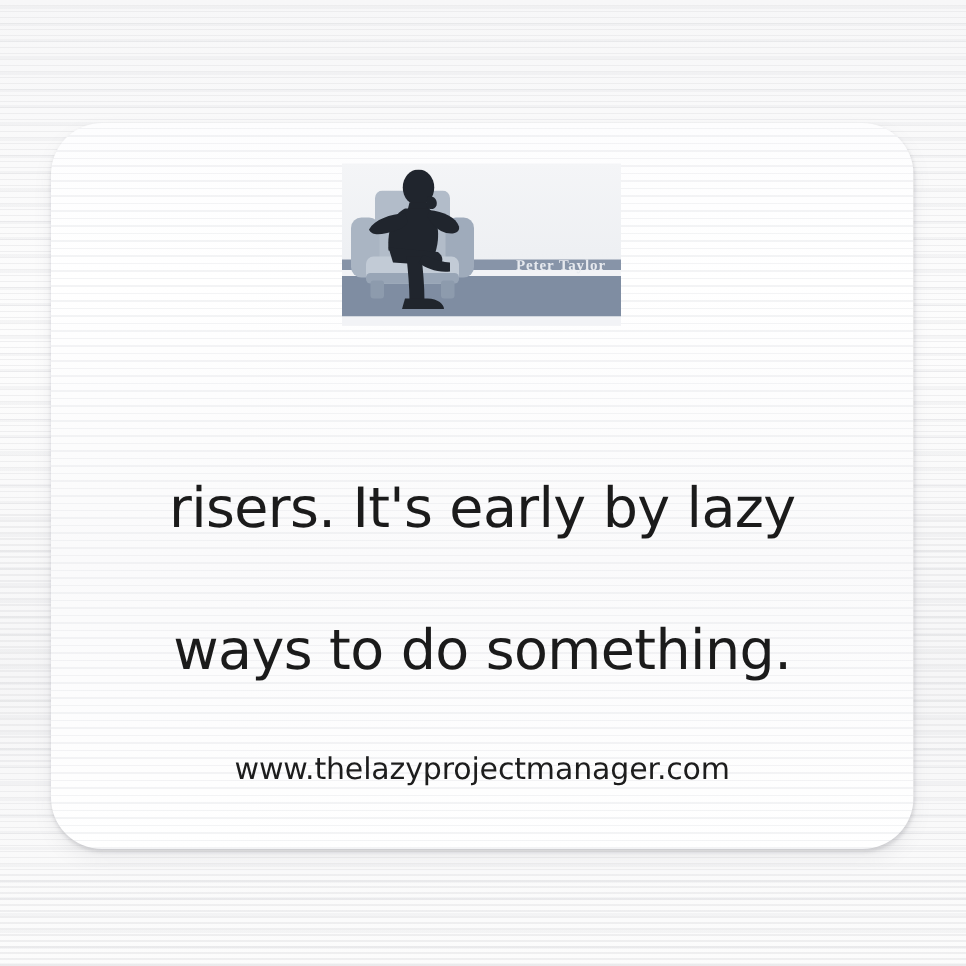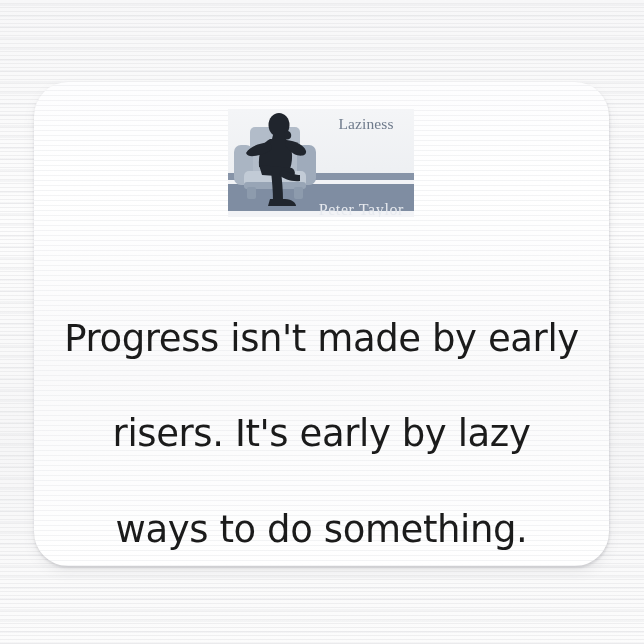--- a/index.html
+++ b/index.html
@@ -145,26 +145,27 @@
     font-family: "Liberation Serif", serif;
     color: #6f7b8c;
     font-size: 15.5px;
     line-height: 1.22;
     letter-spacing: 0.1px;
     z-index: 4;
   }
   #logo-author {
     position: absolute;
     right: 10px;
-    top: 92px;
+    top: 63px;
     font-family: "Liberation Serif", serif;
     color: #e6e9ee;
-    font-size: 16px;
+    font-size: 10px;
     letter-spacing: 0.6px;
     z-index: 5;
+    font-weight: bold;
   }
 
   
   #quote {
     position: absolute;
     left: 18px;
     right: 18px;
     top: 185px;
     text-align: center;
     color: #1b1b1b;
@@ -233,32 +234,31 @@
 
           <path d="M25 58 C26 68, 27 78, 27 88 L37 88 C37 77, 36 67, 35 58 Z"></path>
 
           <path d="M36 57 C44 60, 50 62, 54 62 L54 68 C46 69, 38 66, 33 62 Z"></path>
 
           <path d="M24 86 L39 86 C46 86, 50 90, 50 93 L22 93 Z"></path>
         </g>
       </svg>
 
       <div id="logo-wordmark">
-        <div>Laziness</div>
       </div>
 
       <div class="logo-rule-top"></div>
       <div class="logo-rule-gap"></div>
       <div class="logo-band"></div>
       <div class="logo-band-bottomline"></div>
 
       <div id="logo-author">Peter Taylor</div>
     </div>
 
     <div id="quote">
-      <div>Progress isn't made by early</div>
       <div>risers. It's early by lazy</div>
       <div>ways to do something.</div>
     </div>
 
+    <div id="url">www.thelazyprojectmanager.com</div>
 
   </div>
 </div>
 
 </body></html>

